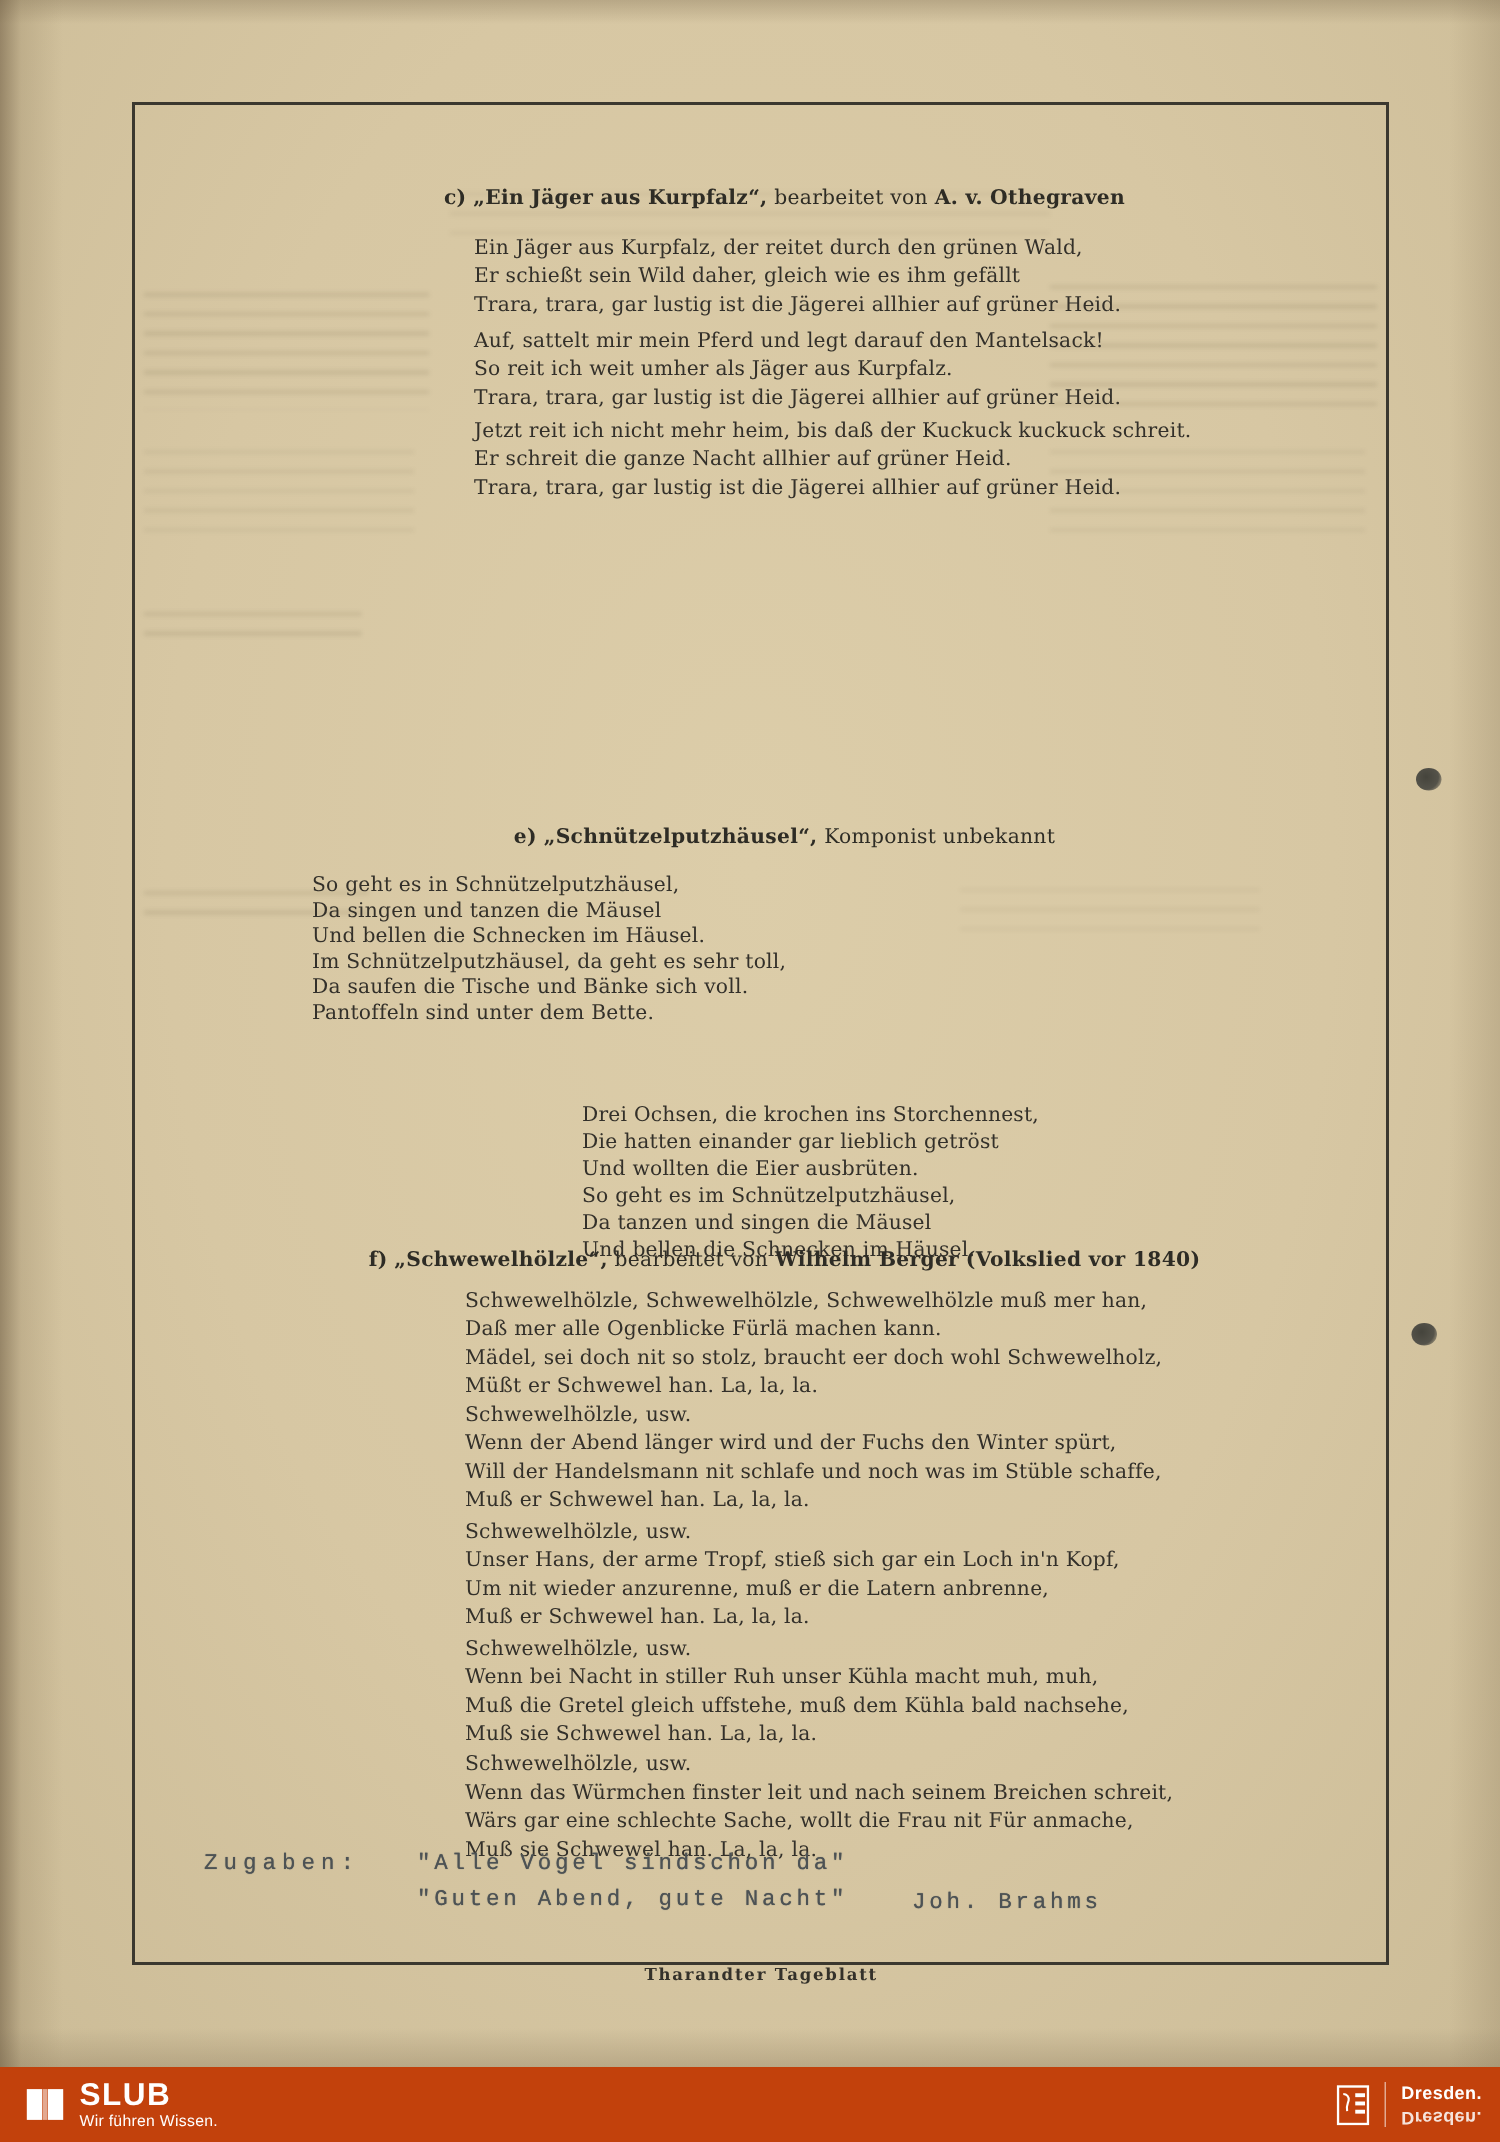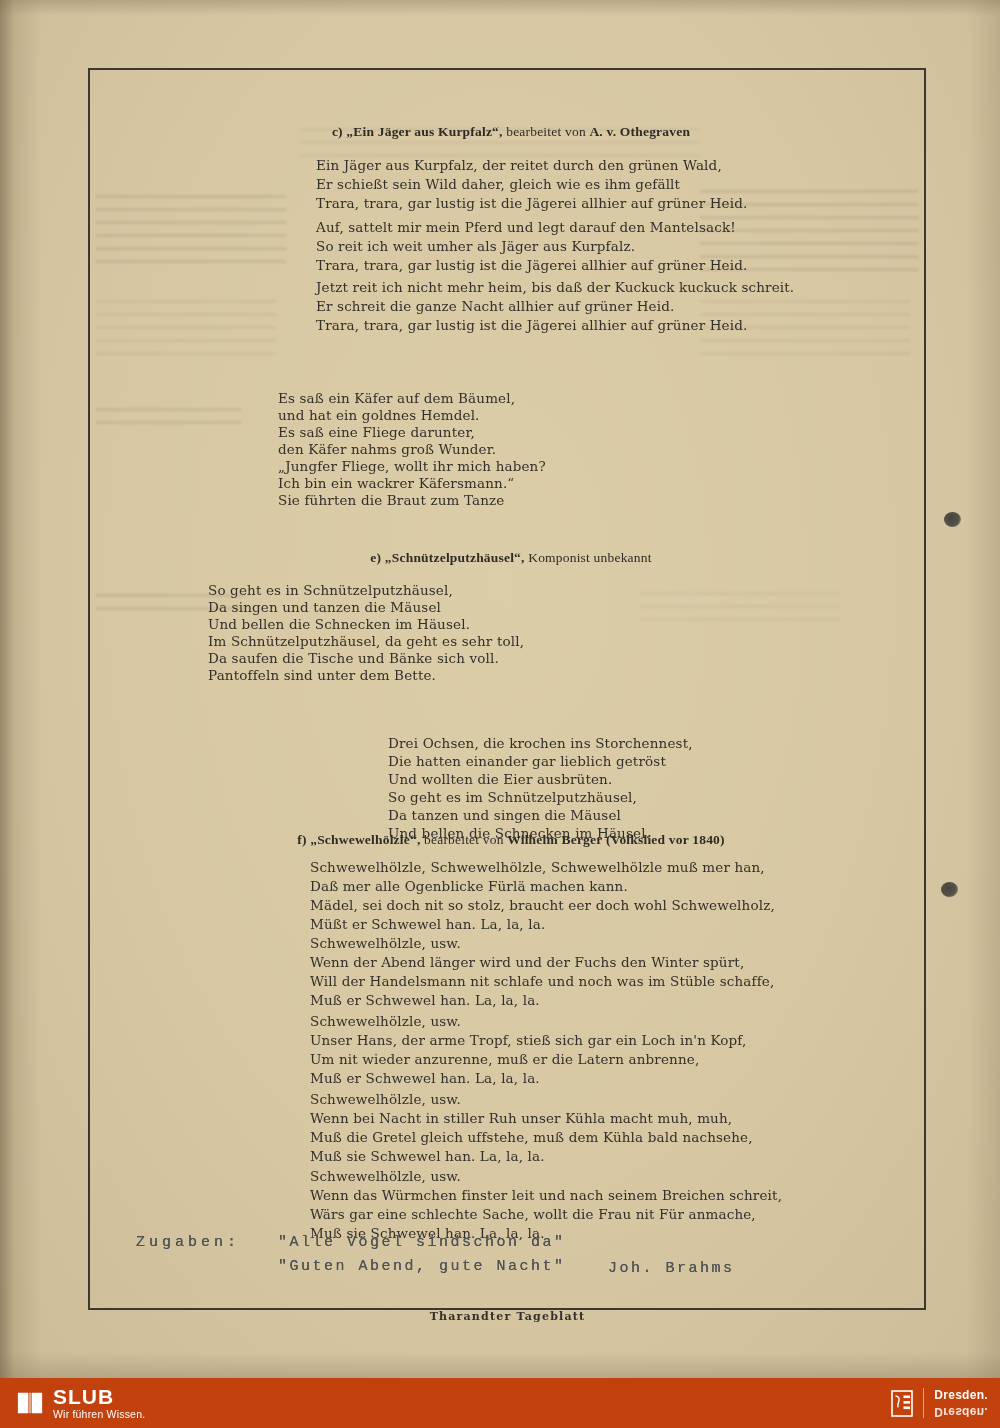--- a/index.html
+++ b/index.html
@@ -16,22 +16,22 @@
       linear-gradient(270deg, rgba(140,122,92,.28) 0px, rgba(0,0,0,0) 34px),
       linear-gradient(180deg, rgba(125,108,80,.35) 0px, rgba(0,0,0,0) 16px),
       linear-gradient(0deg, rgba(125,108,80,.3) 0px, rgba(0,0,0,0) 26px),
       radial-gradient(ellipse at 50% 42%, #dccda9 0%, #d7c7a3 55%, #ccbc97 100%);
   }
   .frame{
     position:absolute;left:88px;top:68px;width:834px;height:1238px;
     border:2.5px solid #3b382f;
   }
   .heading{
-    position:absolute;left:4px;width:100%;text-align:center;
-    font-size:13.5px;color:#2e2c25;letter-spacing:.2px;white-space:nowrap;font-family:Liberation Serif, serif;
+    position:absolute;left:16px;width:100%;text-align:center;
+    font-size:13.5px;color:#2e2c25;letter-spacing:.2px;white-space:nowrap;
   }
   .heading .b{font-weight:bold;}
   .lines{
     position:absolute;font-size:13.5px;line-height:19px;color:#33302a;
     white-space:pre-line;letter-spacing:.15px;
   }
   .lh17{line-height:17px;}
   .lh18{line-height:18px;margin-top:40px;}
   
   .tw{
@@ -95,27 +95,20 @@
     <div class="lines" style="top:86px;left:226px">Ein Jäger aus Kurpfalz, der reitet durch den grünen Wald,
 Er schießt sein Wild daher, gleich wie es ihm gefällt
 Trara, trara, gar lustig ist die Jägerei allhier auf grüner Heid.</div>
     <div class="lines" style="top:148px;left:226px">Auf, sattelt mir mein Pferd und legt darauf den Mantelsack!
 So reit ich weit umher als Jäger aus Kurpfalz.
 Trara, trara, gar lustig ist die Jägerei allhier auf grüner Heid.</div>
     <div class="lines" style="top:208px;left:226px">Jetzt reit ich nicht mehr heim, bis daß der Kuckuck kuckuck schreit.
 Er schreit die ganze Nacht allhier auf grüner Heid.
 Trara, trara, gar lustig ist die Jägerei allhier auf grüner Heid.</div>
 
-    <div class="lines lh17" style="top:320px;left:188px">Es saß ein Käfer auf dem Bäumel,
-und hat ein goldnes Hemdel.
-Es saß eine Fliege darunter,
-den Käfer nahms groß Wunder.
-„Jungfer Fliege, wollt ihr mich haben?
-Ich bin ein wackrer Käfersmann.“
-Sie führten die Braut zum Tanze</div>
 
     <div class="heading" style="top:480px">
       <span class="b">e)</span>
       <span class="b">„Schnützelputzhäusel“,</span>
       <span>Komponist unbekannt</span>
     </div>
     <div class="lines lh17" style="top:512px;left:118px">So geht es in Schnützelputzhäusel,
 Da singen und tanzen die Mäusel
 Und bellen die Schnecken im Häusel.
 Im Schnützelputzhäusel, da geht es sehr toll,

